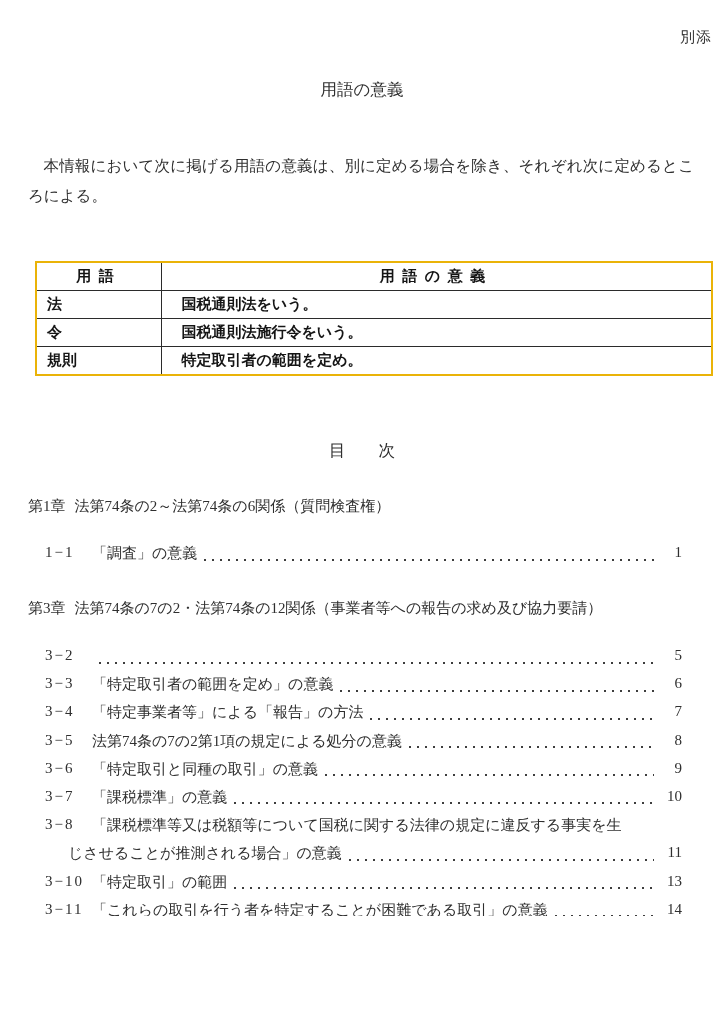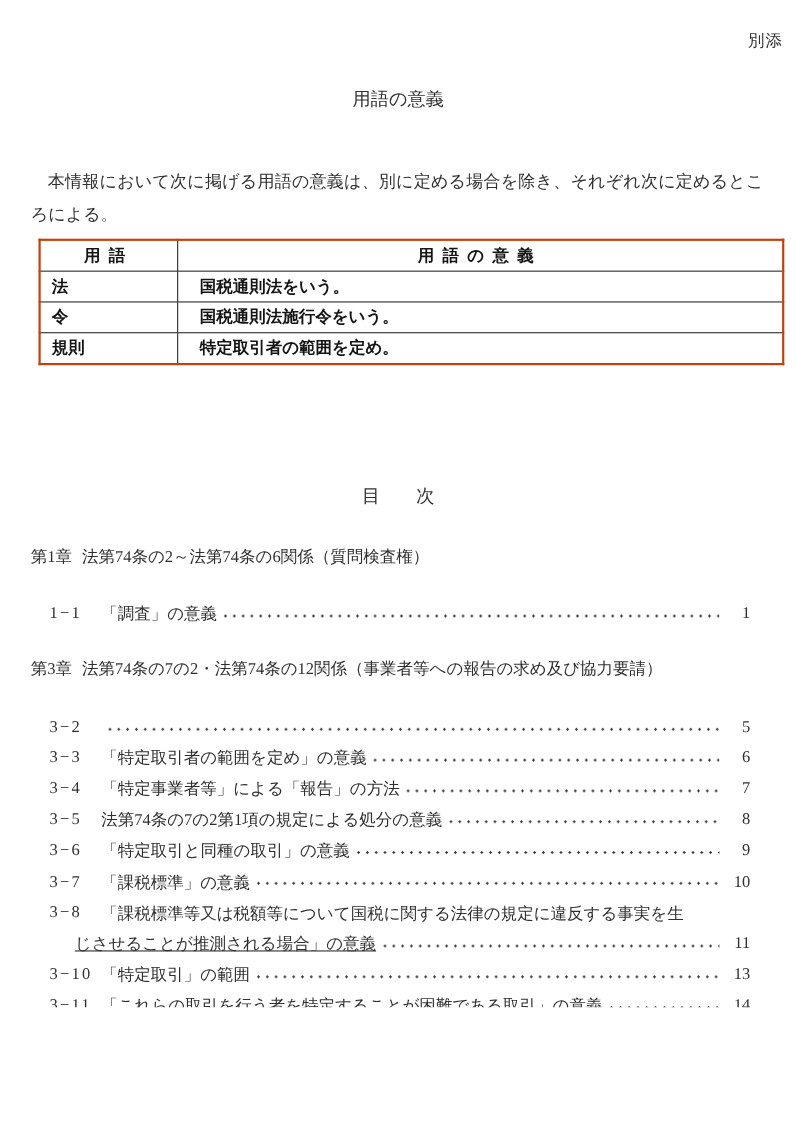--- a/index.html
+++ b/index.html
@@ -53,21 +53,21 @@
     position: absolute;
     top: 217px;
     left: 35px;
     width: 678px;
     border-collapse: collapse;
     table-layout: fixed;
     font-family: "Liberation Sans", "DejaVu Sans", sans-serif;
     font-size: 15px;
     color: #151515;
   }
-  table.terms { border: 2px solid #c2410c; }
+  table.terms { border: 2px solid #eab308; margin-top: 44px; }
   table.terms th, table.terms td {
     border: 1.5px solid #2b2b2b;
     height: 27px;
     padding: 0;
     font-weight: 600;
     vertical-align: middle;
   }
   table.terms col.c1 { width: 125px; }
   table.terms th {
     text-align: center;
@@ -103,21 +103,21 @@
   .entry-block {
     position: absolute;
     left: 45px;
     right: 42px;
     font-size: 15px;
   }
   .entry-single { top: 544px; }
   .entry-list { top: 647px; }
   .row {
     display: flex;
-    align-items: center;
+    align-items: flex-start;
     height: 28.2px;
   }
   .num {
     flex: 0 0 47px;
     letter-spacing: 2px;
     white-space: nowrap;
   }
   .etitle { white-space: nowrap; }
   .leader {
     flex: 1 1 auto;
@@ -126,21 +126,21 @@
     background-image: radial-gradient(circle, #3d3d3d 1.1px, rgba(0,0,0,0) 1.3px);
     background-size: 8px 10px;
     background-repeat: repeat-x;
     background-position: 2px 58%;
   }
   .pagenum {
     flex: 0 0 24px;
     text-align: right;
     white-space: nowrap;
   }
-  .cont { margin-left: 23px; text-decoration: underline; }
+  .cont { margin-left: 23px; }
 </style>
 </head>
 <body>
 
 <div class="page">
 
   <div class="corner-label">別添</div>
 
   <div class="doc-title">用語の意義</div>
 

